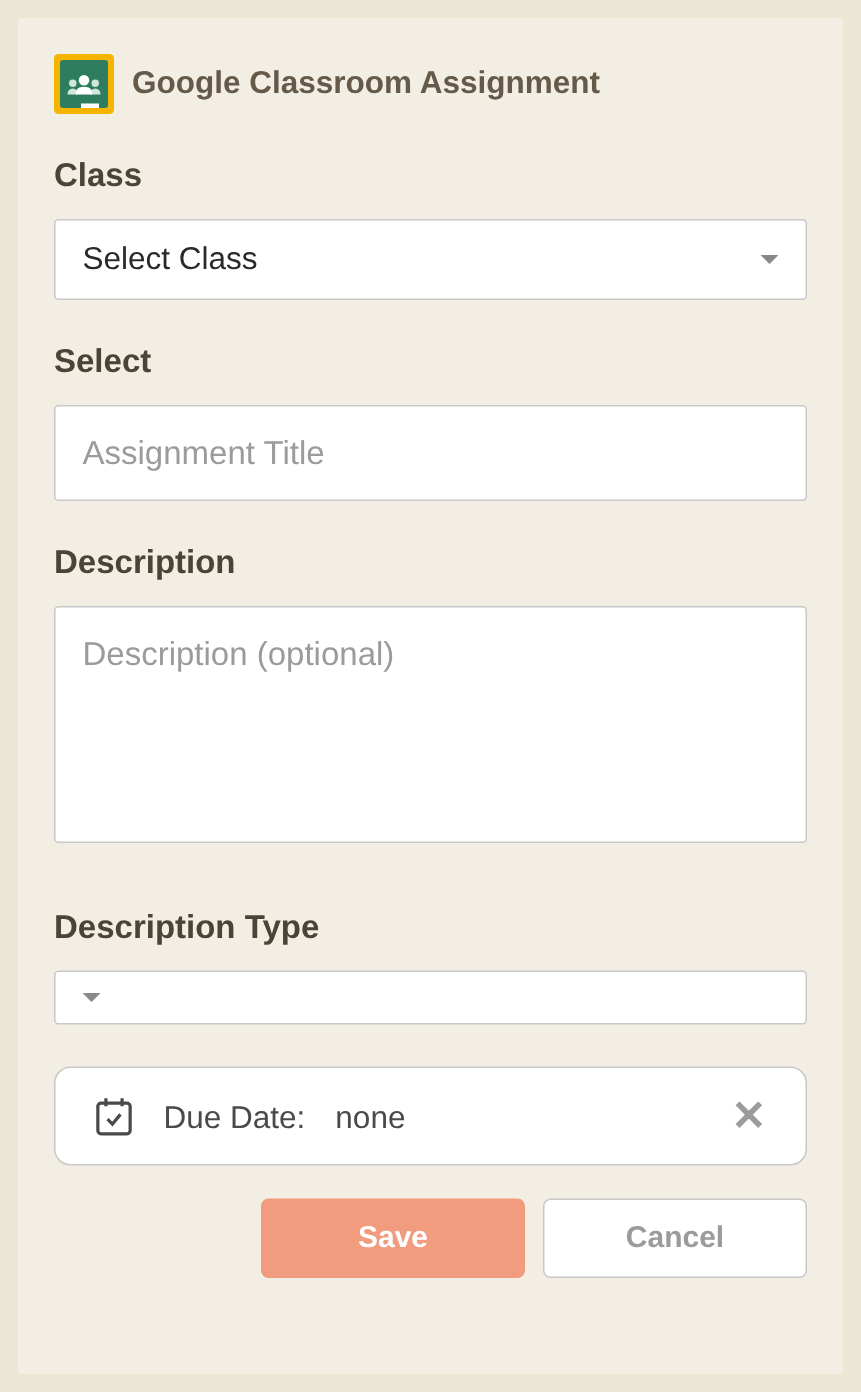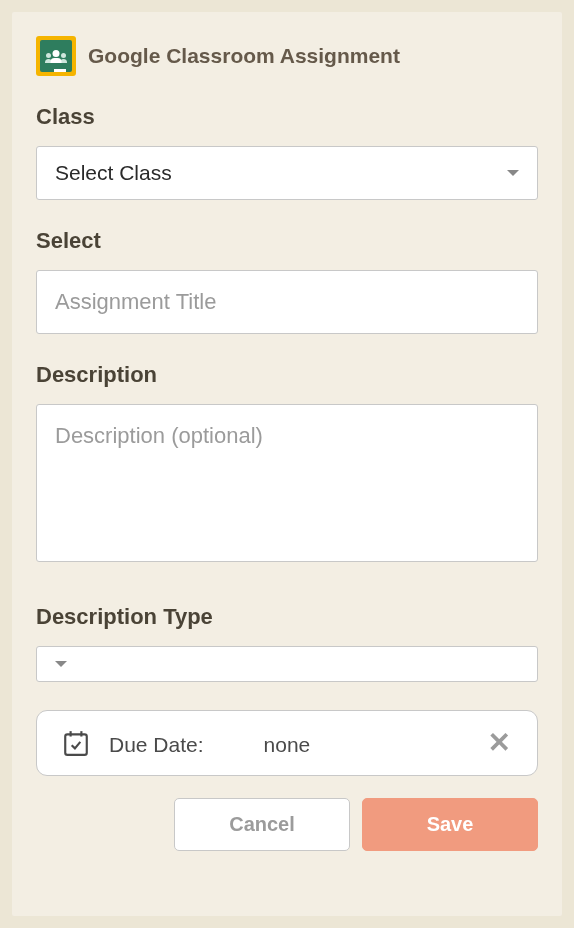--- a/index.html
+++ b/index.html
@@ -195,21 +195,20 @@
     }
     
     .due-date-label {
       font-size: 21px;
       color: #4a4a4a;
     }
     
     .due-date-value {
       font-size: 21px;
       color: #4a4a4a;
-      margin-left: 40px;
     }
     
     .clear-icon {
       margin-left: auto;
       font-size: 28px;
       color: #9b9b9b;
       cursor: pointer;
       font-weight: bold;
       line-height: 1;
     }
@@ -295,17 +294,17 @@
         <line x1="17" y1="2" x2="17" y2="7"></line>
         <polyline points="8,15 11,18 16,12"></polyline>
       </svg>
     </span>
     <span class="due-date-label">Due Date:</span>
     <span class="due-date-value">none</span>
     <span class="clear-icon">✕</span>
   </div>
 
   <div class="button-row">
+    <button class="btn btn-save">Save</button>
     <button class="btn btn-cancel">Cancel</button>
-    <button class="btn btn-save">Save</button>
   </div>
 
 </div>
 
 </body></html>

